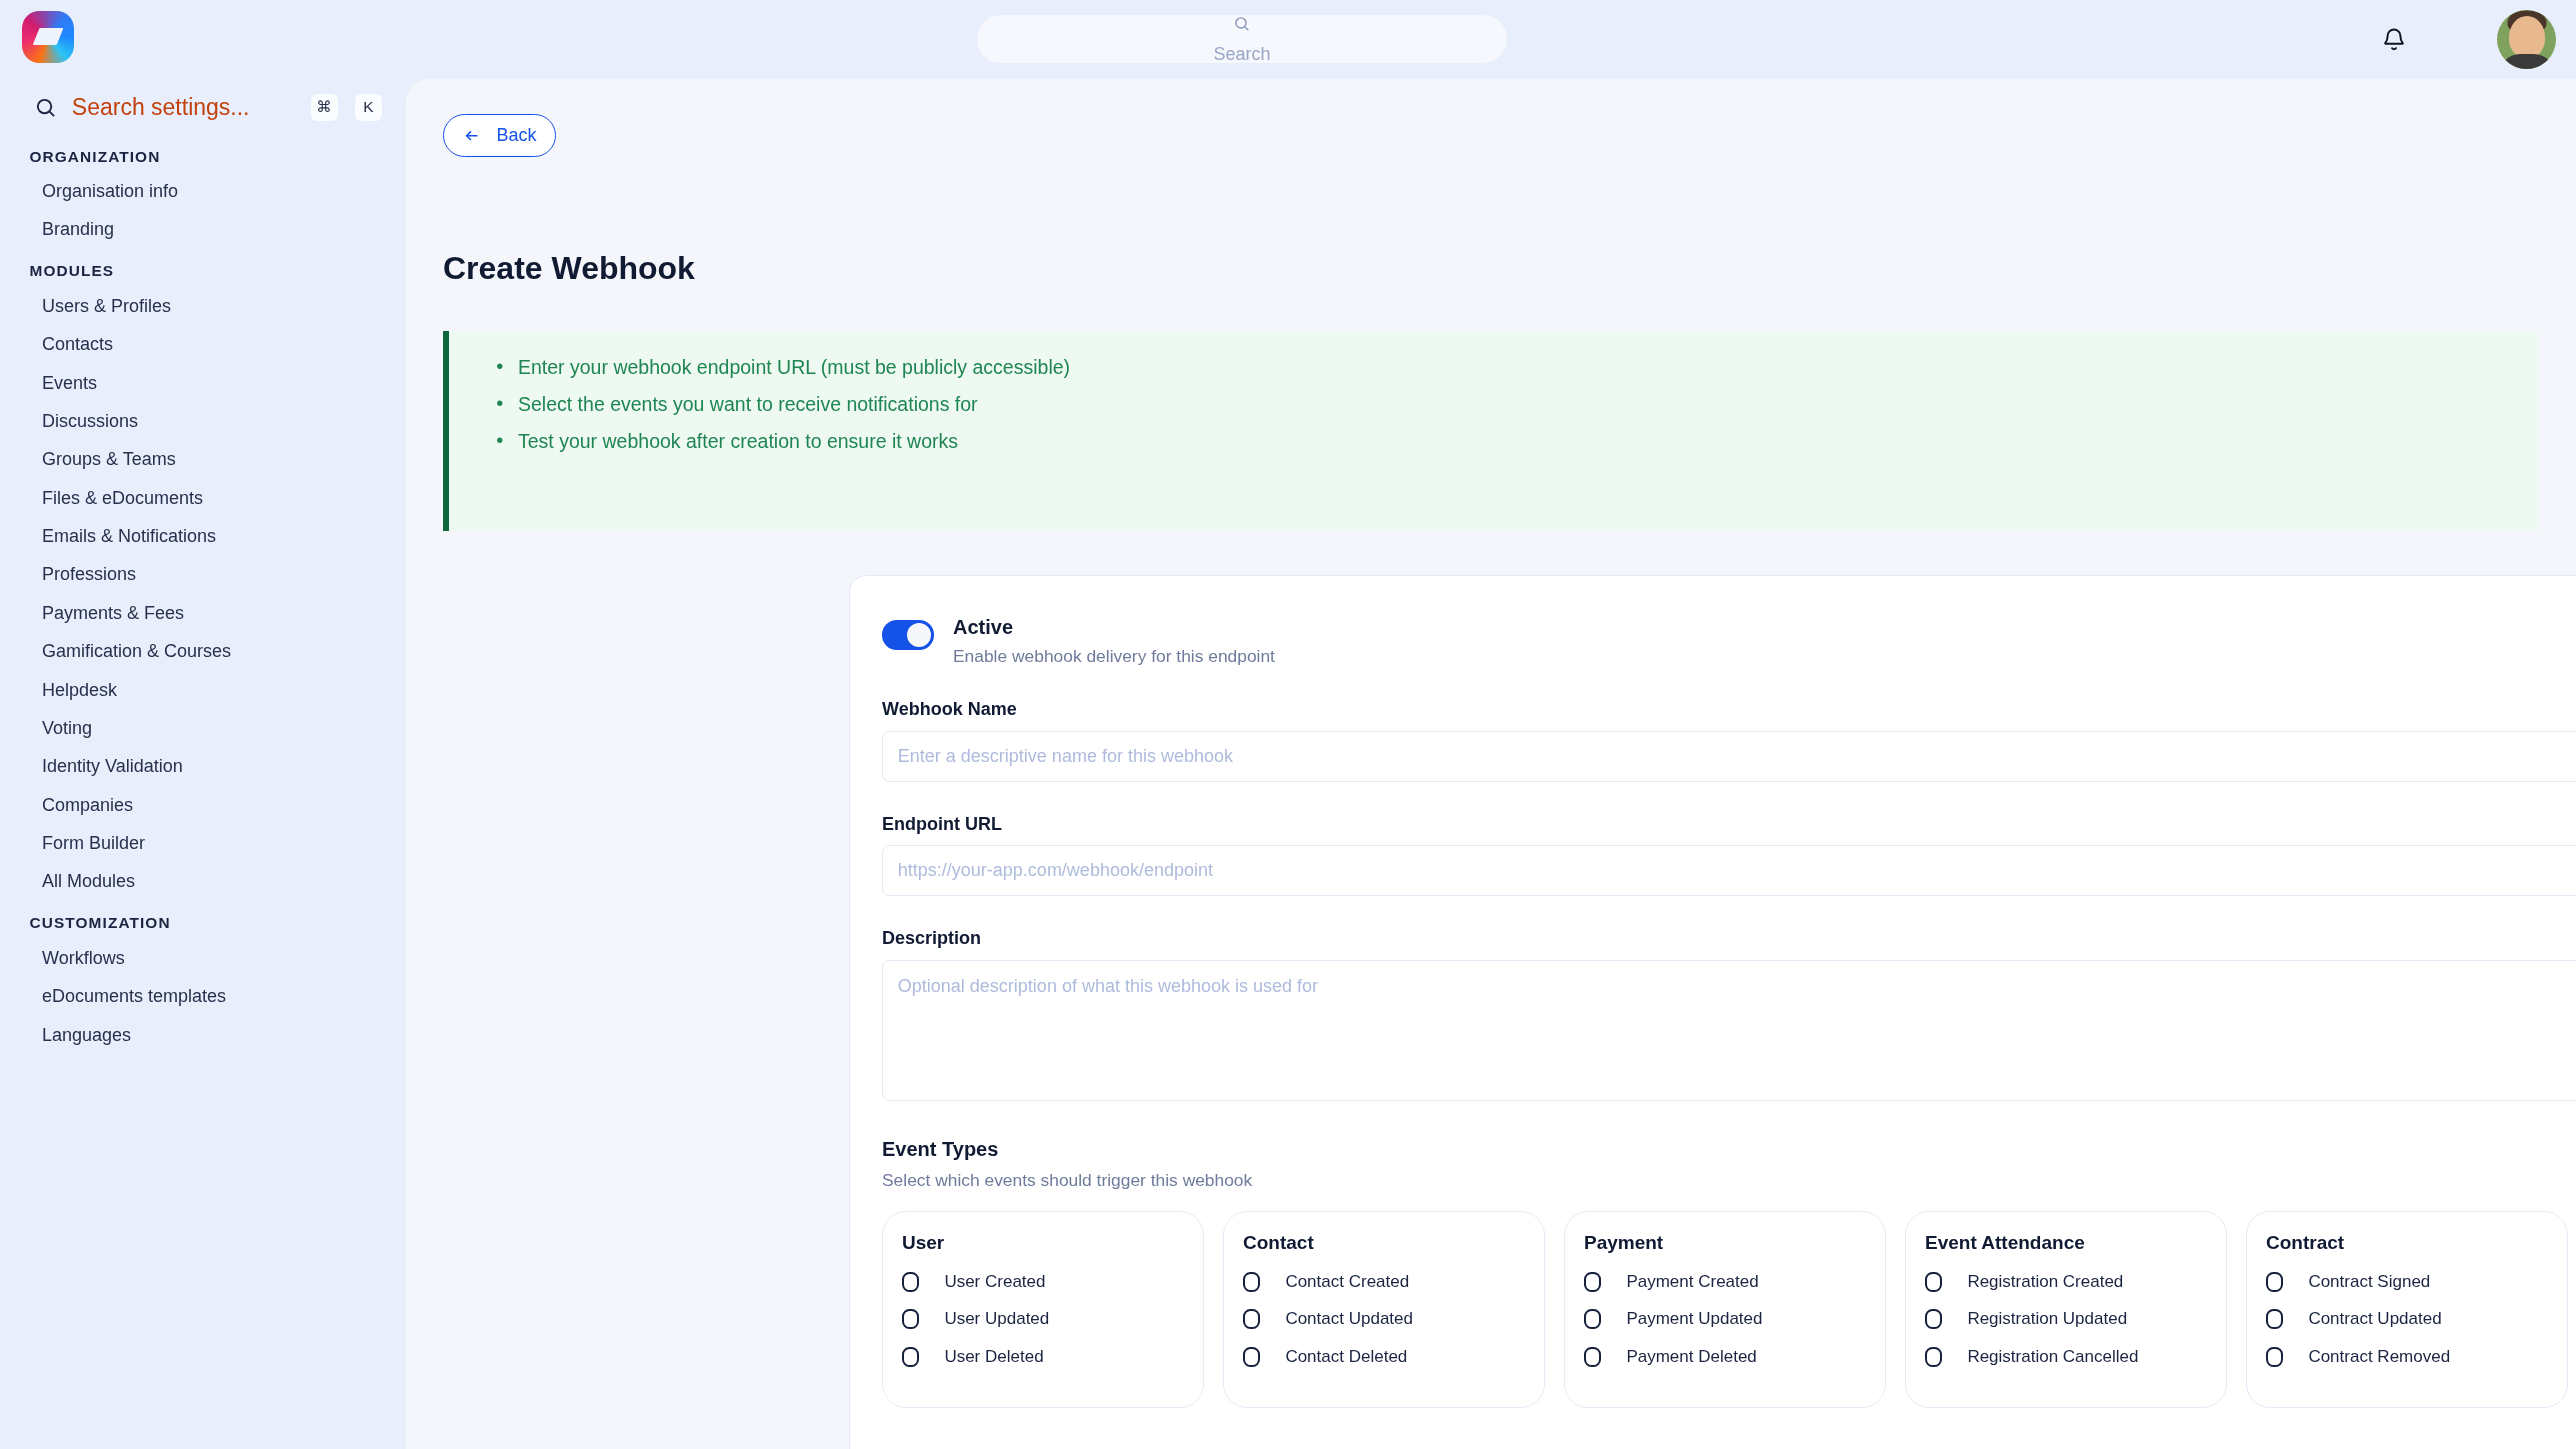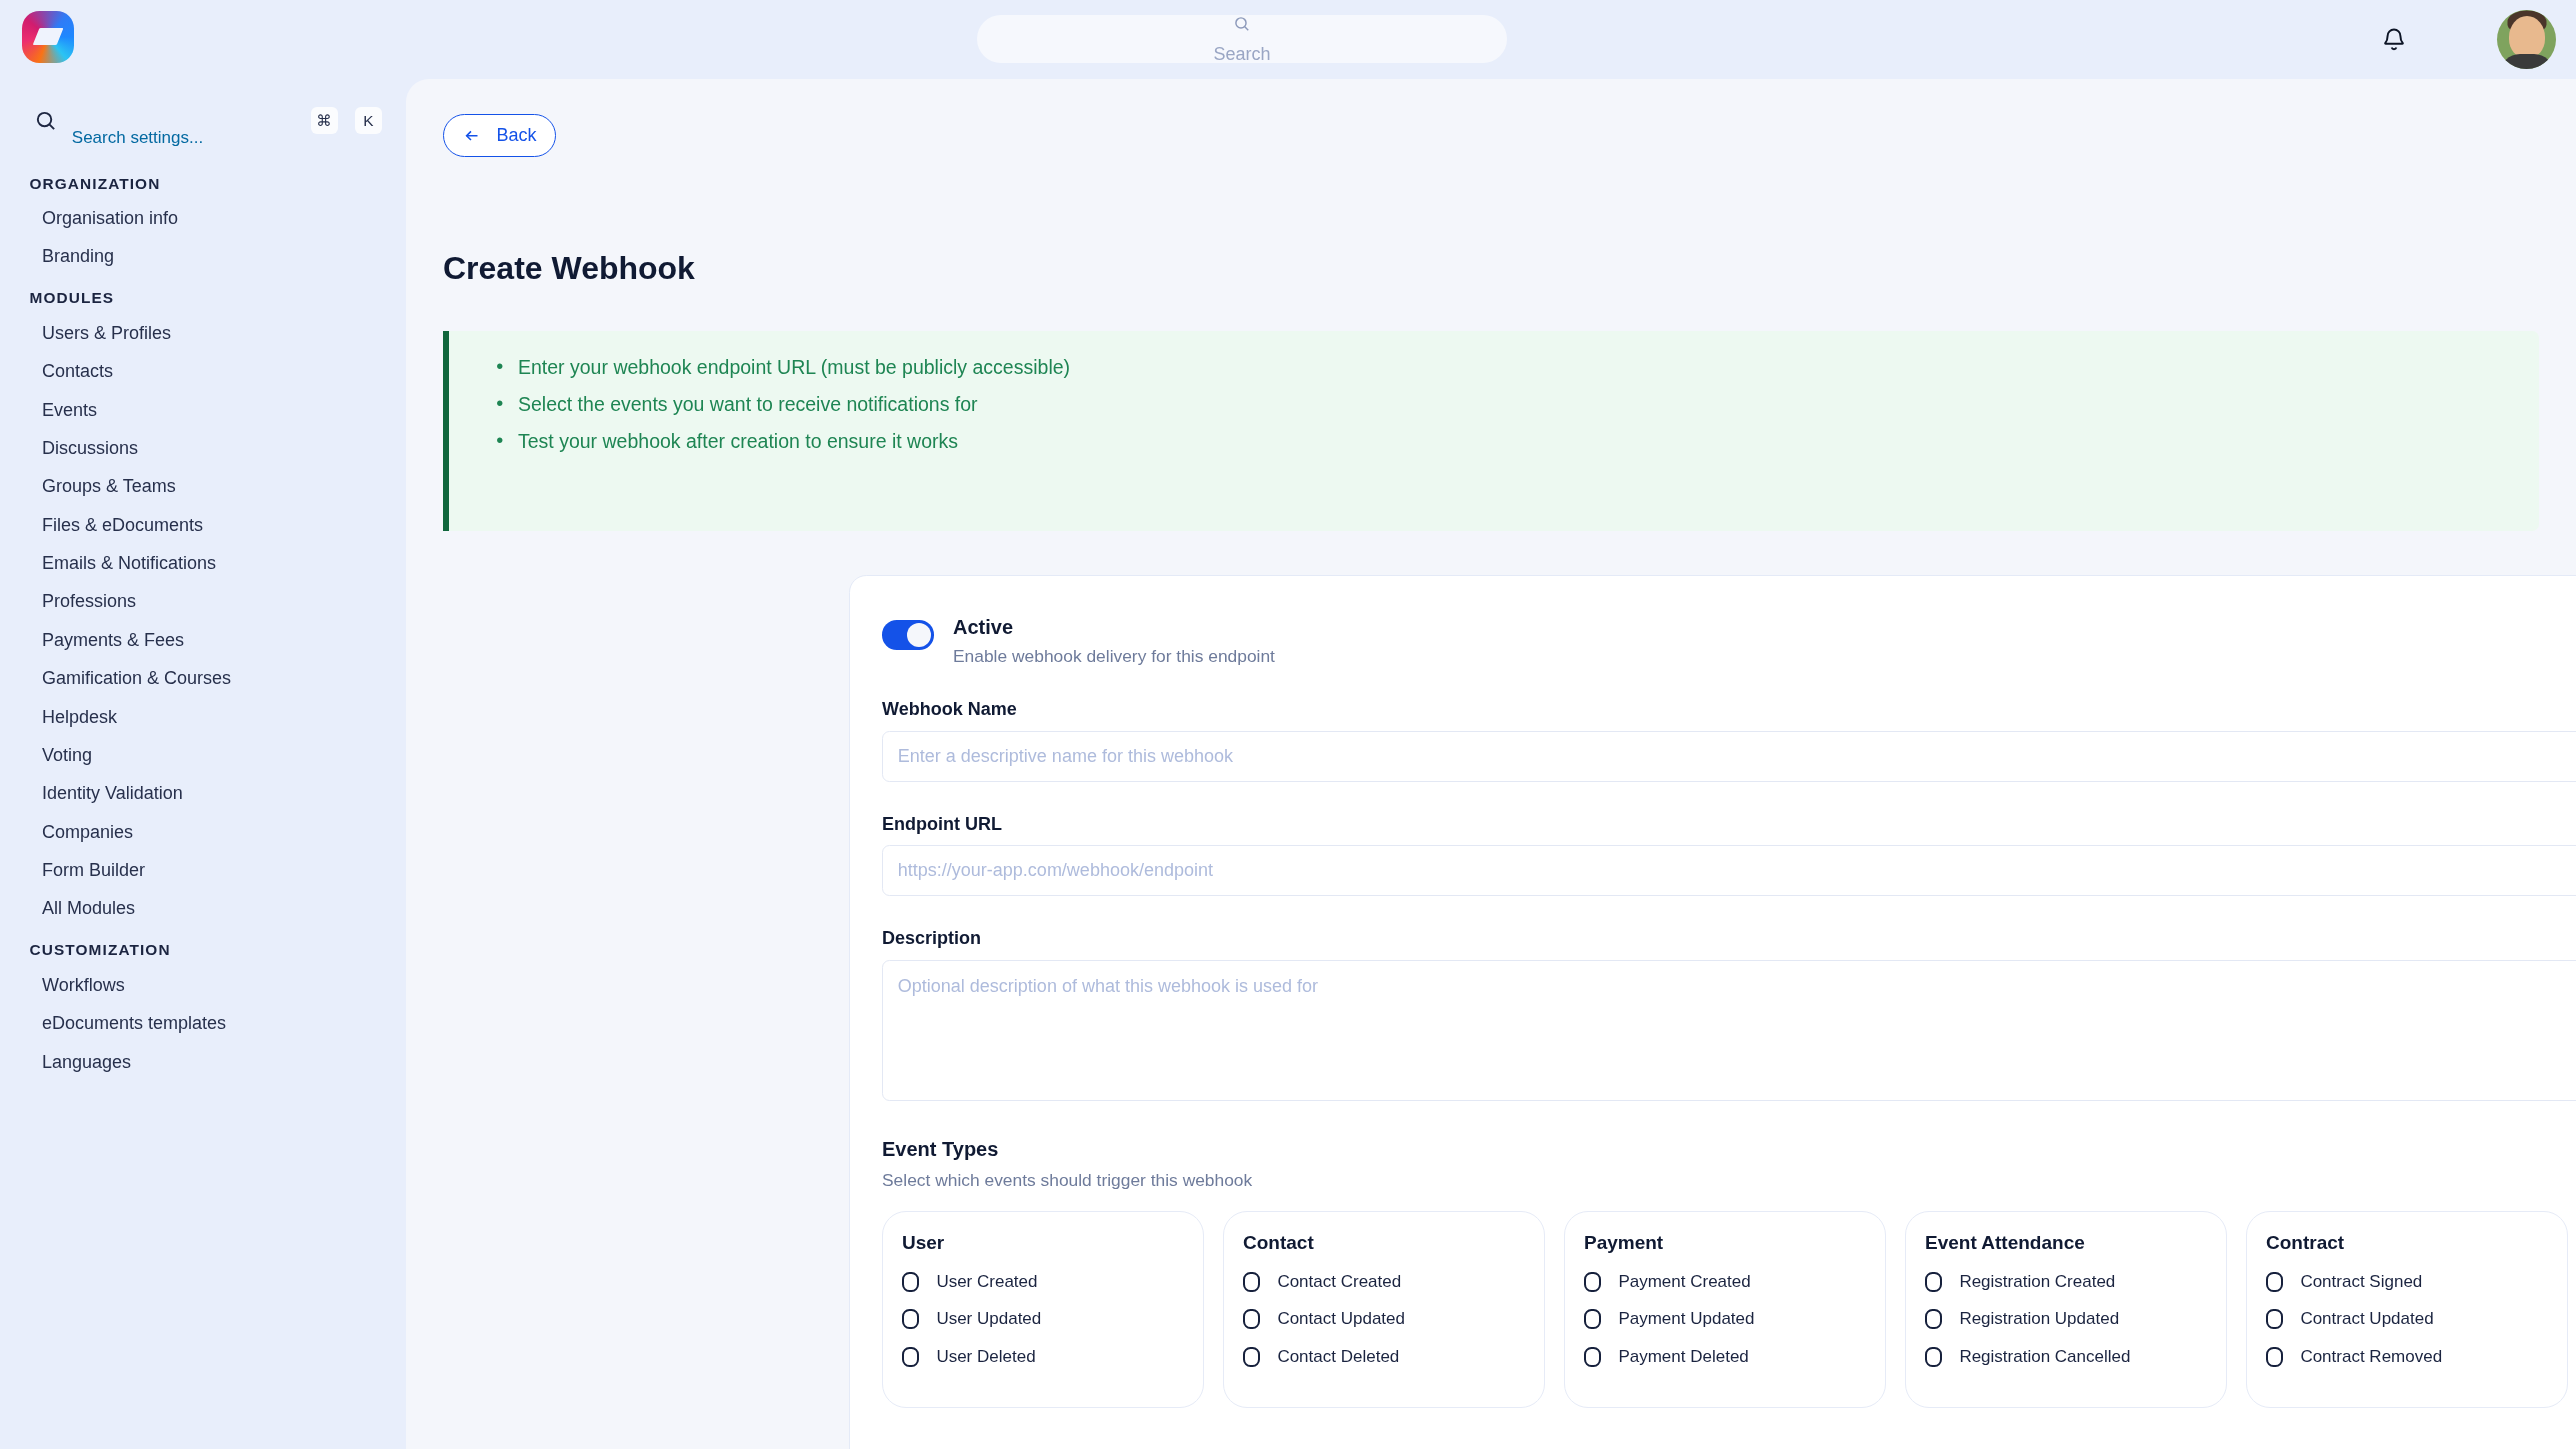--- a/index.html
+++ b/index.html
@@ -90,21 +90,21 @@
     width: 406px; height: 1370px;
     background: #E8EEFB;
     overflow: hidden;
   }
   #side-search {
     display: flex; align-items: center;
     padding: 14.8px 24px 13.4px 34px;
     gap: 14.8px;
   }
   #side-search .mg { width: 23px; height: 23px; flex: 0 0 auto; }
-  #side-search .lbl { font-size: 17px; color: #0369a1; flex: 1; margin-top: 34px; }
+  #side-search .lbl { font-size: 23px; color: #c2410c; flex: 1; }
   .kbd {
     width: 27px; height: 27px;
     background: #FBFCFE; border-radius: 6px;
     display: flex; align-items: center; justify-content: center;
     font-size: 15.4px; color: #27304C;
     margin-left: 2.7px;
   }
   .side-section-title {
     font-size: 15.4px; font-weight: bold; letter-spacing: 1.1px;
     color: #1B2440; padding: 13.4px 0 6.7px 29.5px; text-transform: uppercase;
@@ -221,21 +221,21 @@
     grid-template-columns: repeat(6, 1fr);
     gap: 19px;
   }
   .evt-card {
     border: 1.3px solid #E6EBF7; border-radius: 24px;
     background: #FFFFFF;
     padding: 20px 19px 23px 19px;
     min-height: 181px;
   }
   .evt-card-title { font-size: 19px; font-weight: bold; color: #101A33; margin-bottom: 17.4px; white-space: nowrap; }
-  .evt-opt { display: flex; align-items: center; gap: 17px; margin-bottom: 17.4px; cursor: pointer; }
+  .evt-opt { display: flex; align-items: center; gap: 25px; margin-bottom: 17.4px; cursor: pointer; }
   .cbox {
     width: 17.4px; height: 20px;
     border: 2.7px solid #16203C;
     border-radius: 7.4px;
     flex: 0 0 auto;
     background: #FFFFFF;
   }
   .evt-opt-label { font-size: 17px; color: #1B2440; white-space: nowrap; }
 </style>
 </head>

